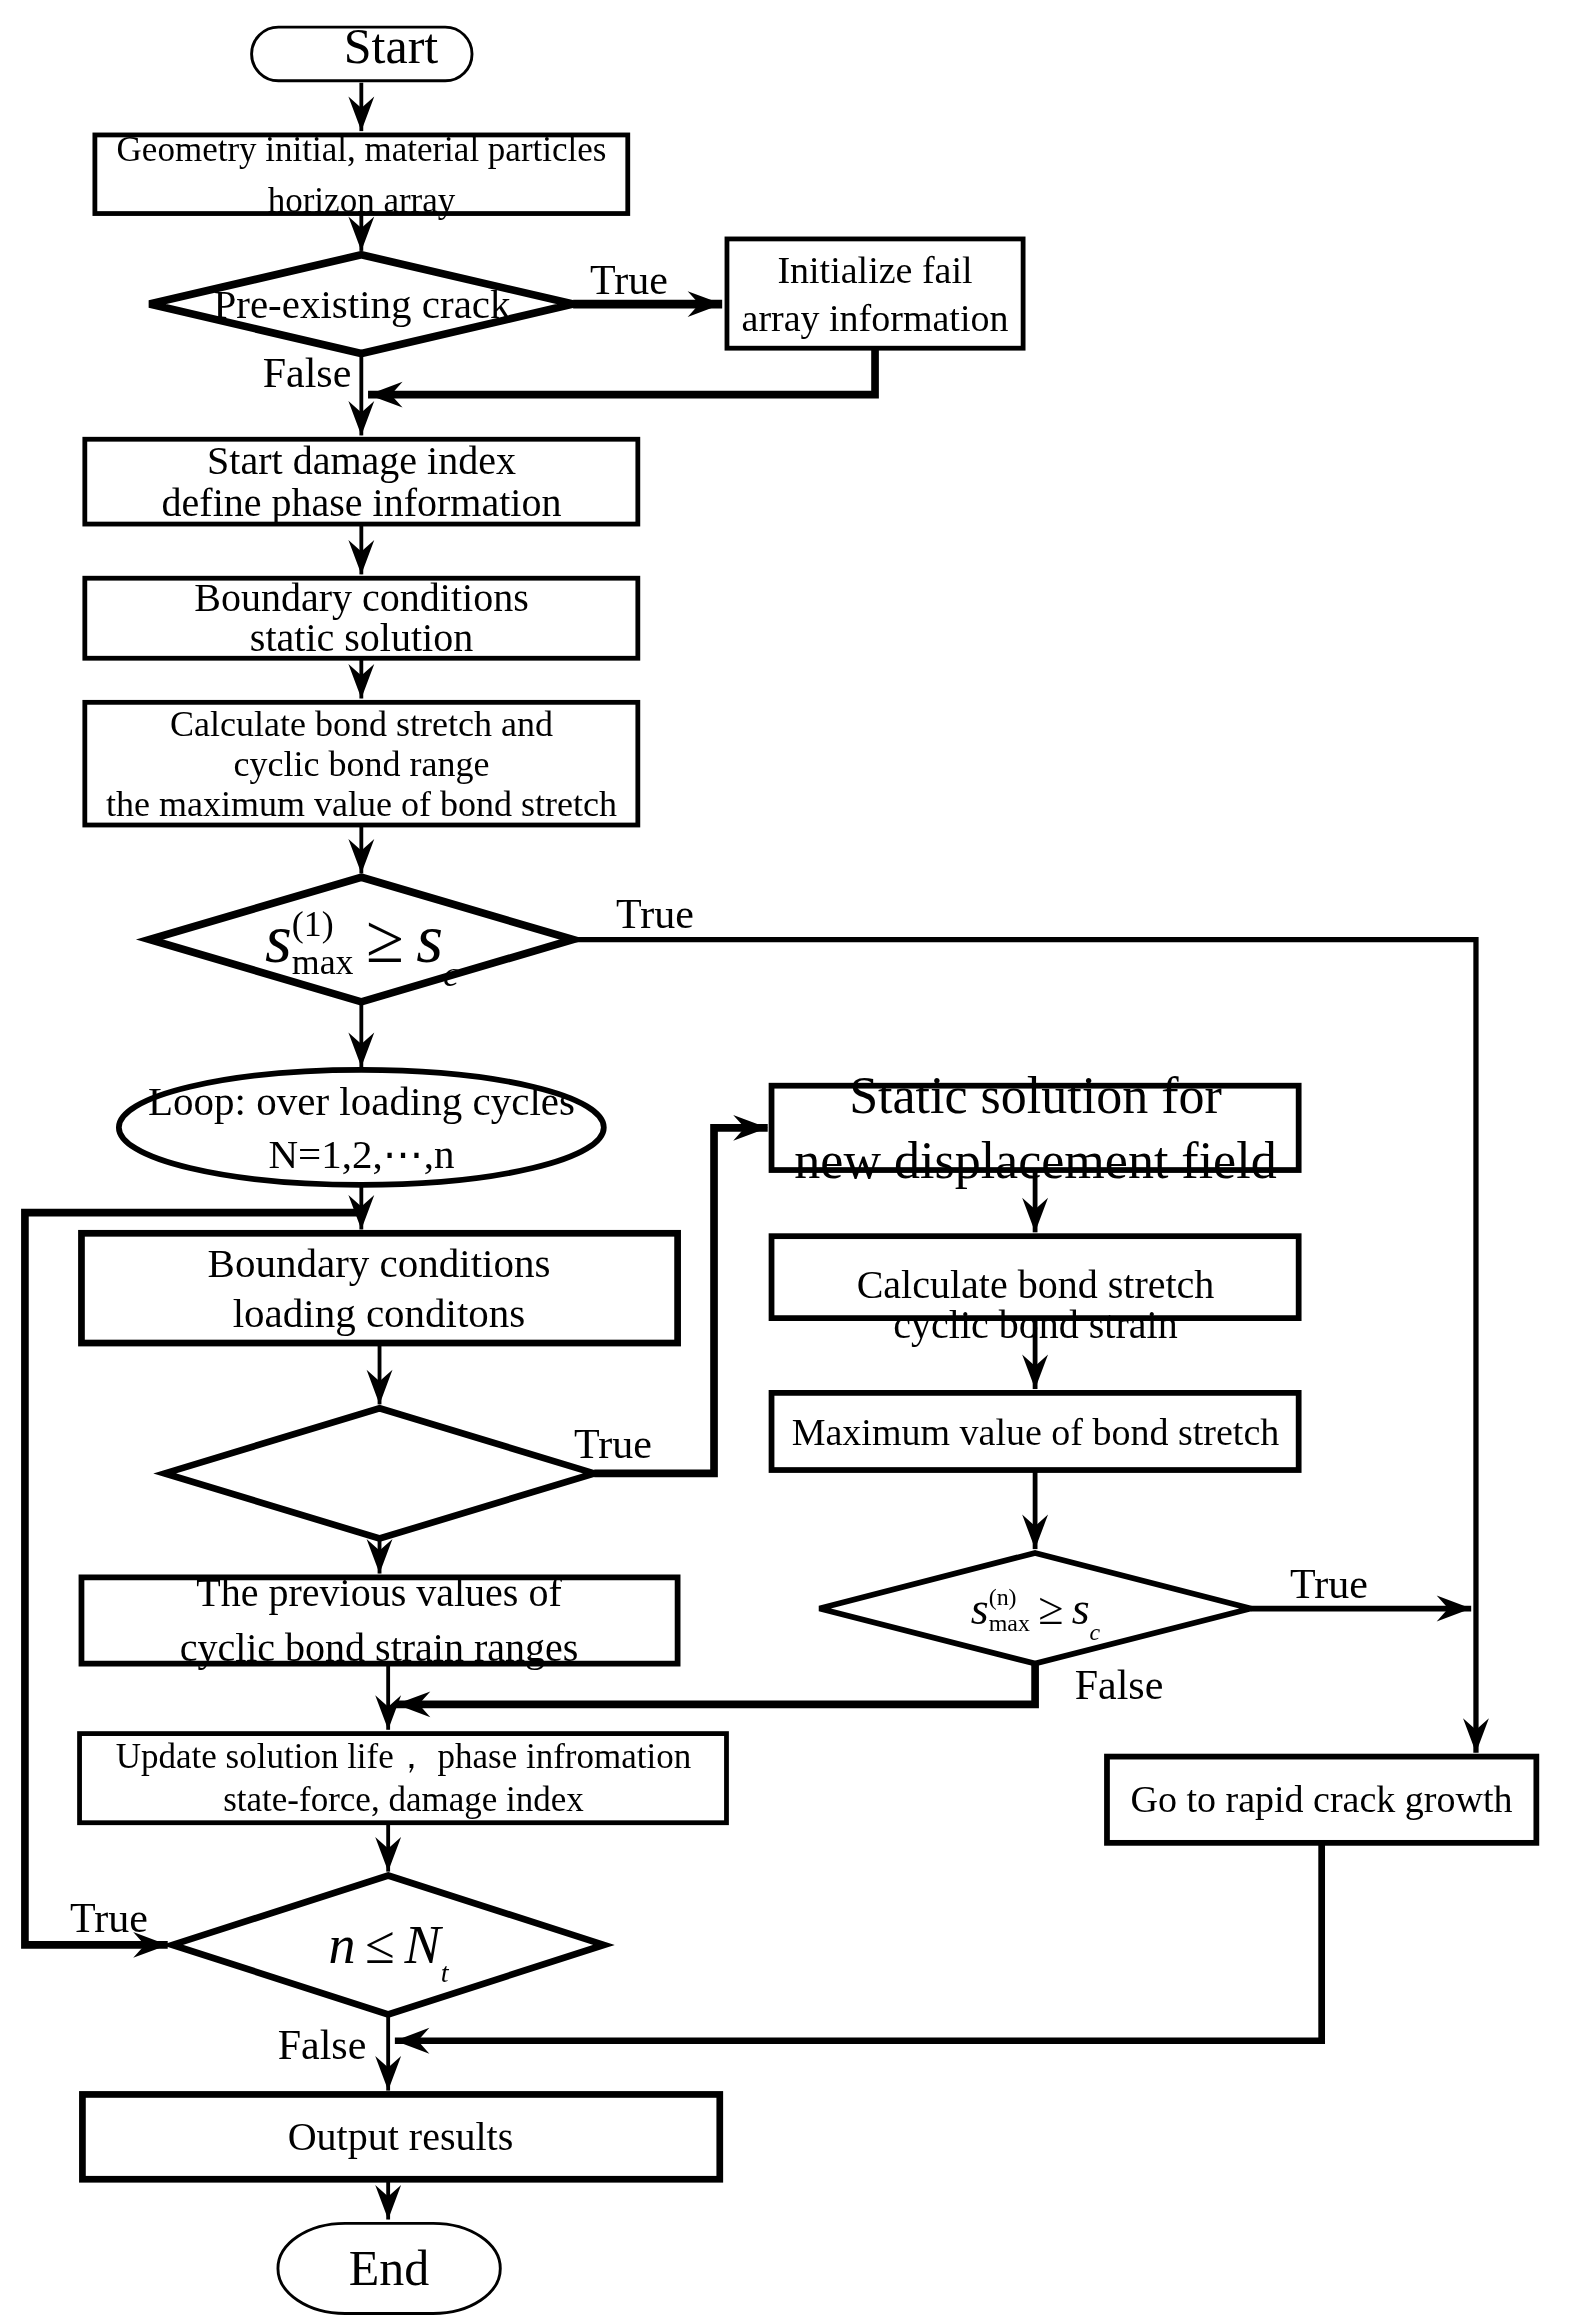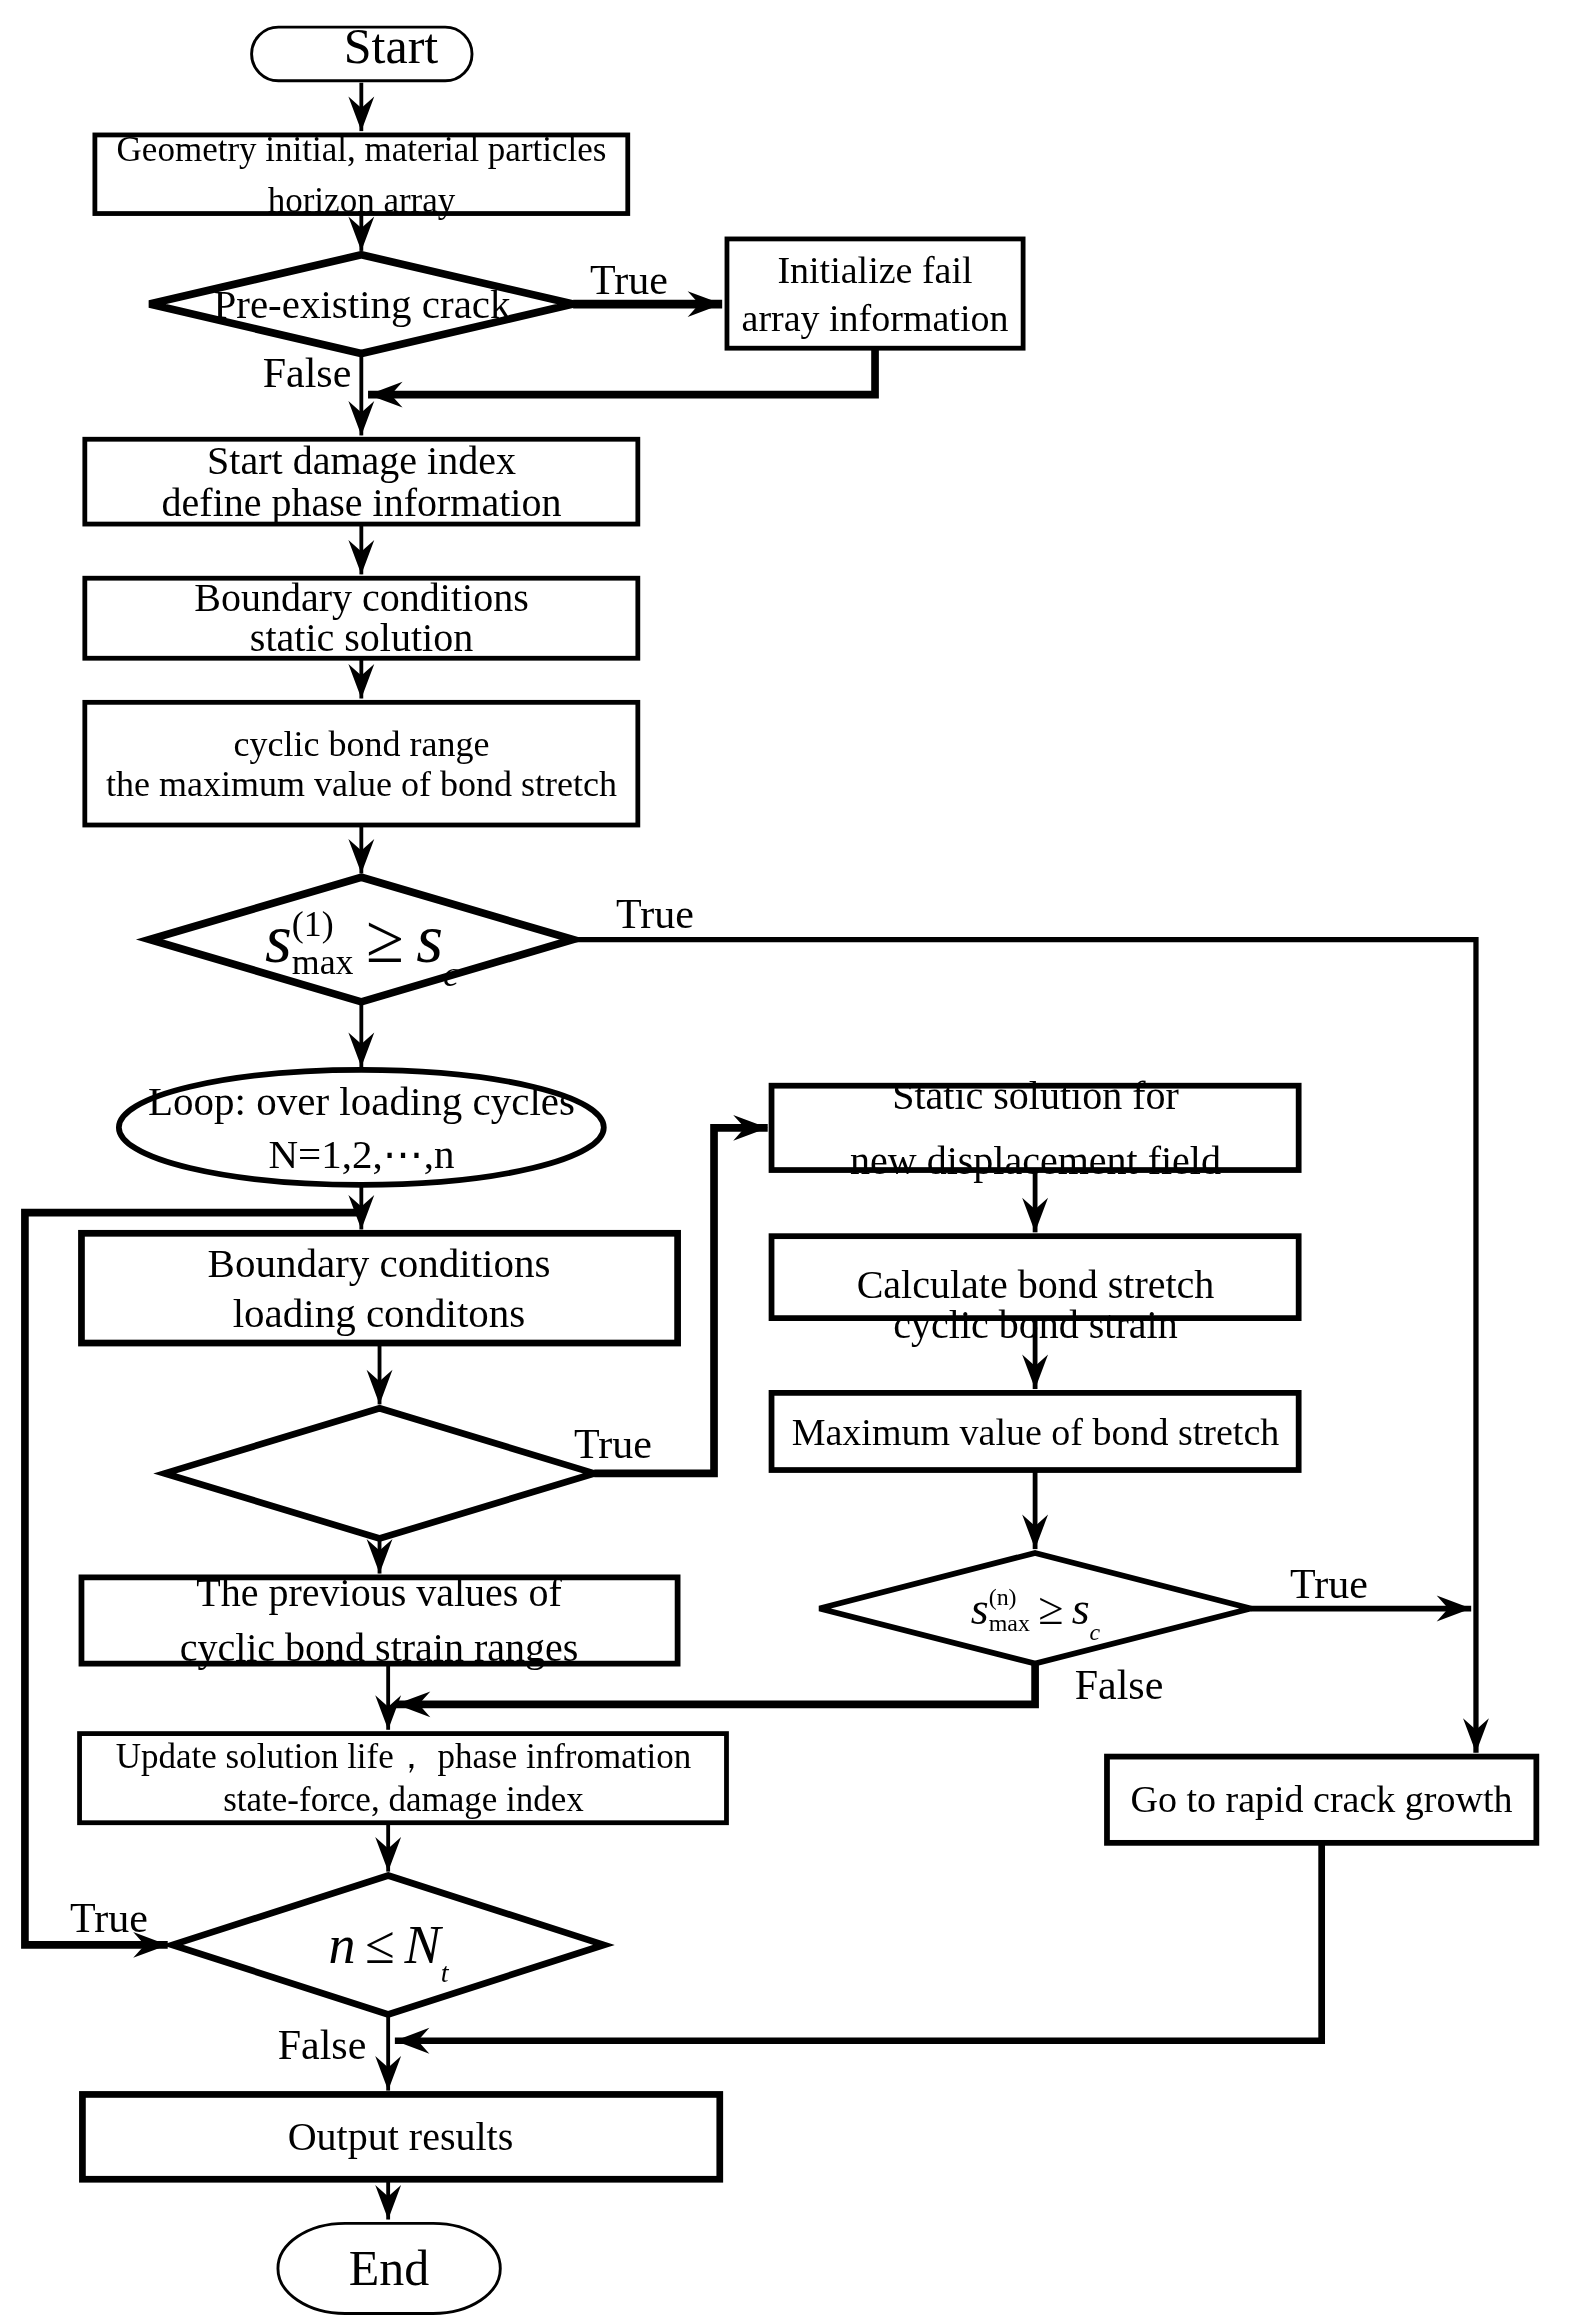--- a/index.html
+++ b/index.html
@@ -100,20 +100,21 @@
     <span class="line">Start damage index</span>
     <span class="line">define phase information</span>
   </div>
 
   <div class="ntext" style="left:85px;top:578px;width:553px;height:80px;font-size:40px;line-height:40px;">
     <span class="line">Boundary conditions</span>
     <span class="line">static solution</span>
   </div>
 
   <div class="ntext" style="left:85px;top:702px;width:553px;height:123px;font-size:36px;line-height:40px;">
+    <span class="line">Calculate bond stretch and</span>
     <span class="line">cyclic bond range</span>
     <span class="line">the maximum value of bond stretch</span>
   </div>
 
   <div class="ntext" style="left:150px;top:877px;width:424px;height:125px;font-size:69px;">
     <span class="math">
       <span class="it">s</span>
         <span class="stack">
           <span>(1)</span>
           <span>max</span>
@@ -127,21 +128,21 @@
   <div class="ntext" style="left:119px;top:1070px;width:485px;height:115px;font-size:41px;line-height:53px;">
     <span class="line">Loop: over loading cycles</span>
     <span class="line">N=1,2,⋯,n</span>
   </div>
 
   <div class="ntext" style="left:81px;top:1233px;width:596px;height:110px;font-size:41px;line-height:50px;">
     <span class="line">Boundary conditions</span>
     <span class="line">loading conditons</span>
   </div>
 
-  <div class="ntext" style="left:772px;top:1086px;width:527px;height:84px;font-size:40px;line-height:41px;gap:24px;">
+  <div class="ntext" style="left:772px;top:1086px;width:527px;height:84px;font-size:52px;line-height:41px;gap:24px;">
     <span class="line">Static solution for</span>
     <span class="line">new displacement field</span>
   </div>
 
   <div class="ntext" style="left:772px;top:1264px;width:527px;height:82px;font-size:40px;line-height:40px;">
     <span class="line">Calculate bond stretch</span>
     <span class="line">cyclic bond strain</span>
   </div>
 
   <div class="ntext" style="left:772px;top:1393px;width:527px;height:77px;font-size:38px;">

